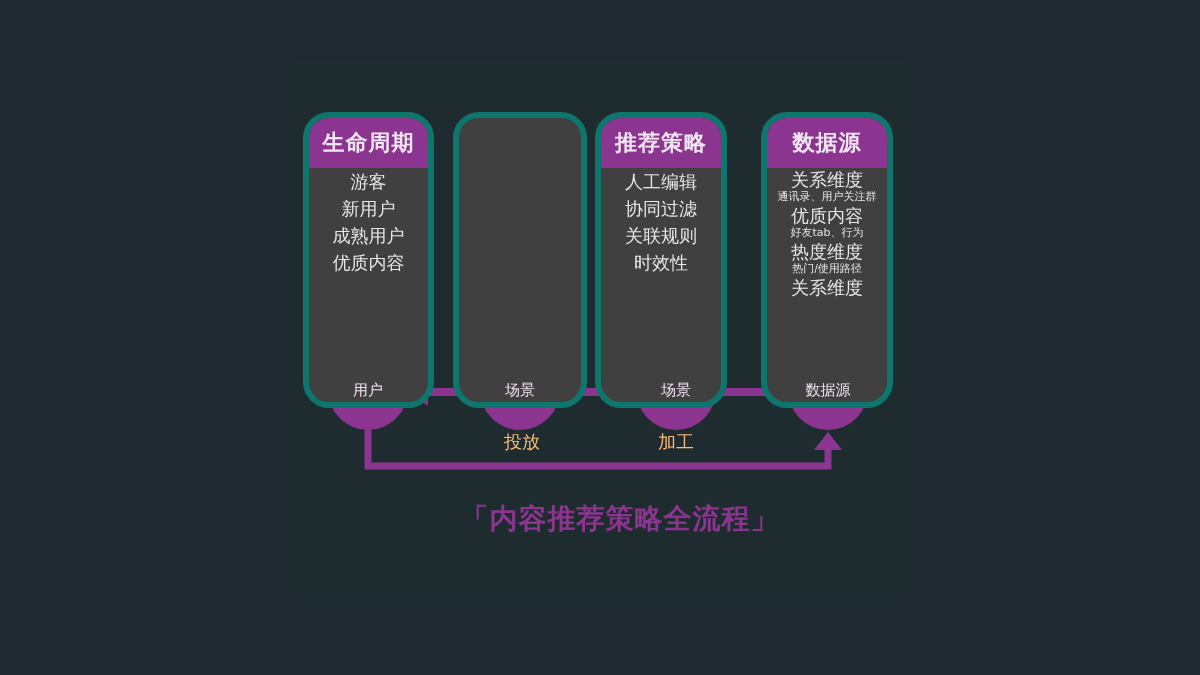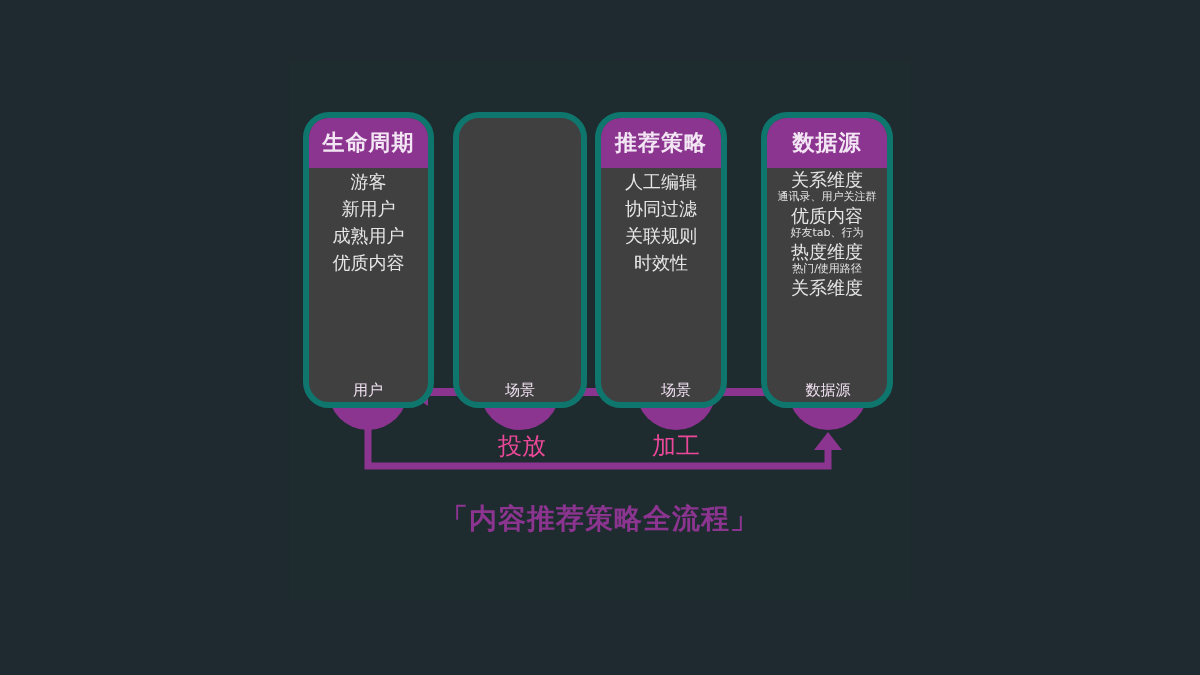--- a/index.html
+++ b/index.html
@@ -39,26 +39,26 @@
     .subitem { font-size: 11px; line-height: 13px; white-space: nowrap; margin-top: -2px; margin-bottom: 1px; }
     .ds .item { line-height: 24px; }
 
     svg.flow { position: absolute; left: 0; top: 0; }
     .node-label {
       position: absolute; width: 80px; height: 80px;
       display: flex; align-items: center; justify-content: center;
       color: #f0e0f1; font-size: 15px;
     }
     .under-label {
-      position: absolute; color: #ec4899; font-size: 24px;
+      position: absolute; color: #fdba74; font-size: 18px;
       width: 80px; text-align: center;
     }
     .title {
       position: absolute; left: 440px; top: 500px; width: 360px;
-      text-align: left;
+      text-align: center;
       color: #8c3590; font-size: 28px; font-weight: bold;
       letter-spacing: 1px;
     }
   </style>
 </head>
 <body>
 
 <div class="panel"></div>
 
 <svg class="flow" width="1200" height="675">

